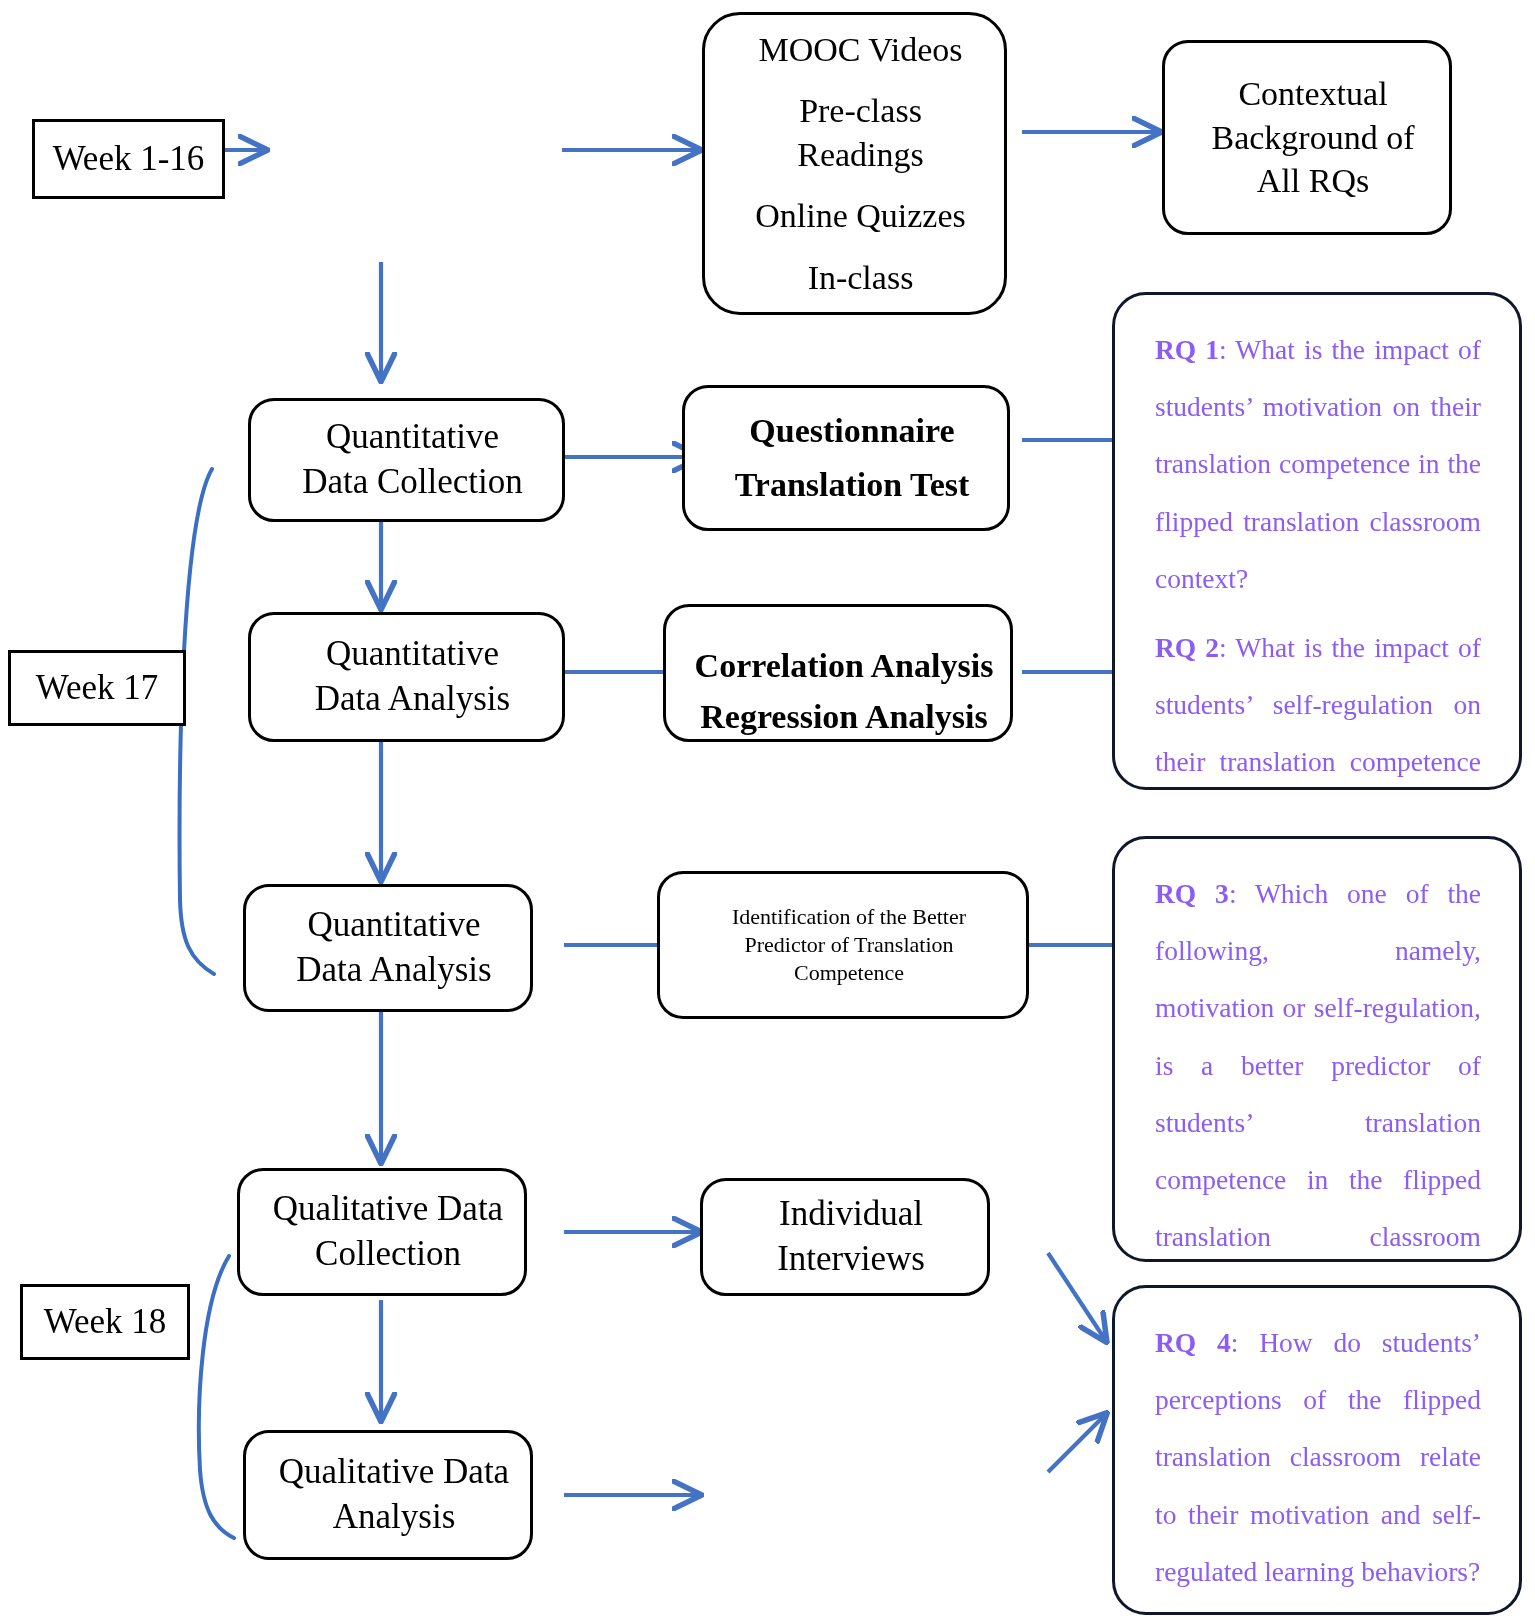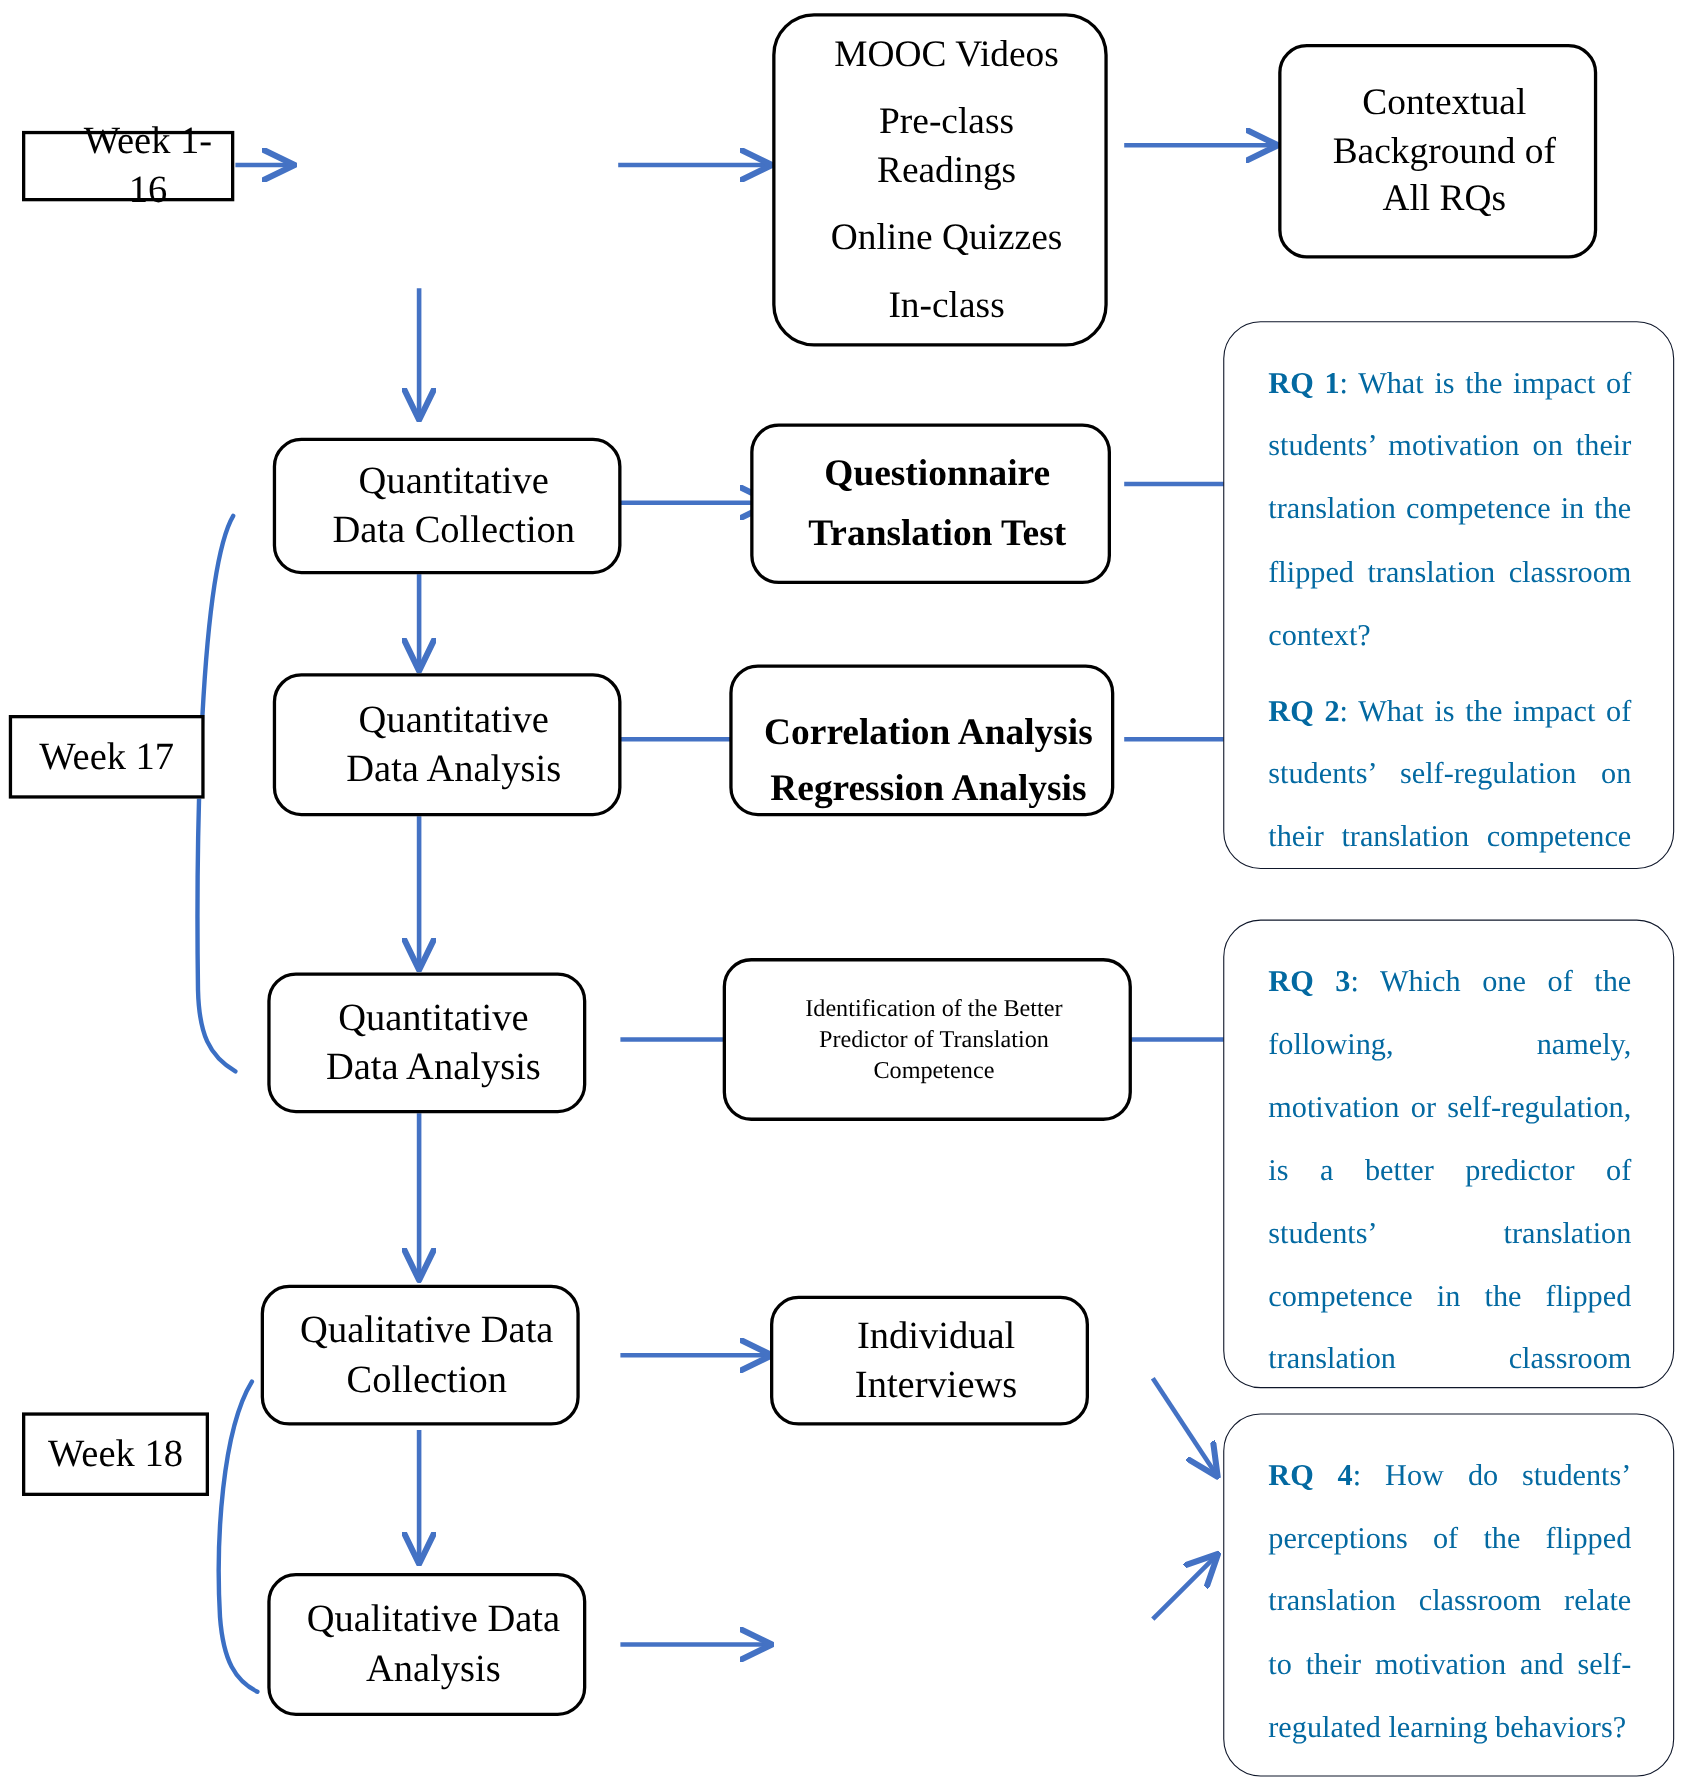--- a/index.html
+++ b/index.html
@@ -42,24 +42,24 @@
   
   .t-week      { font-size: 35px; }
   .t-main      { font-size: 35px; }
   .t-mooc      { font-size: 34px; }
   .t-ctx       { font-size: 34px; }
   .t-mid       { font-size: 34px; font-weight: bold; }
   .t-small     { font-size: 22px; }
   .rqbox {
     position: absolute;
     box-sizing: border-box;
-    border: 1px solid #0f172a;
+    border: 3px solid #0f172a;
     border-radius: 34px;
     background: #ffffff;
-    color: #0369a1;
+    color: #8b5cf6;
     font-size: 27.5px;
     line-height: 2.08;
     text-align: justify;
     text-align-last: left;
     padding: 26px 38px 26px 40px;
     overflow: hidden;
   }
   .rqbox p { margin: 0; }
   .rqbox p + p { margin-top: 12px; }
   .rq-label { font-weight: bold; }
@@ -114,21 +114,21 @@
 
       <path d="M1048,1472 L1106,1414"></path>
     </g>
 
     <g stroke="#3B6FC4" stroke-width="4" fill="none" stroke-linecap="round">
       <path d="M212,469 C182,520 178,760 180,900 C181,940 190,960 214,974"></path>
       <path d="M229,1256 C202,1300 196,1400 200,1470 C203,1510 214,1528 234,1538"></path>
     </g>
   </svg>
 
-  <div class="node sharp t-week" style="left:20px; top:119px; width:193px; height:64px;padding-left:36px;">
+  <div class="node sharp t-week" style="left:32px; top:119px; width:193px; height:80px;">
     <span class="line">Week 1-16</span>
   </div>
 
   <div class="node sharp t-week" style="left:8px; top:650px; width:178px; height:76px;">
     <span class="line">Week 17</span>
   </div>
 
   <div class="node sharp t-week" style="left:20px; top:1284px; width:170px; height:76px;">
     <span class="line">Week 18</span>
   </div>

